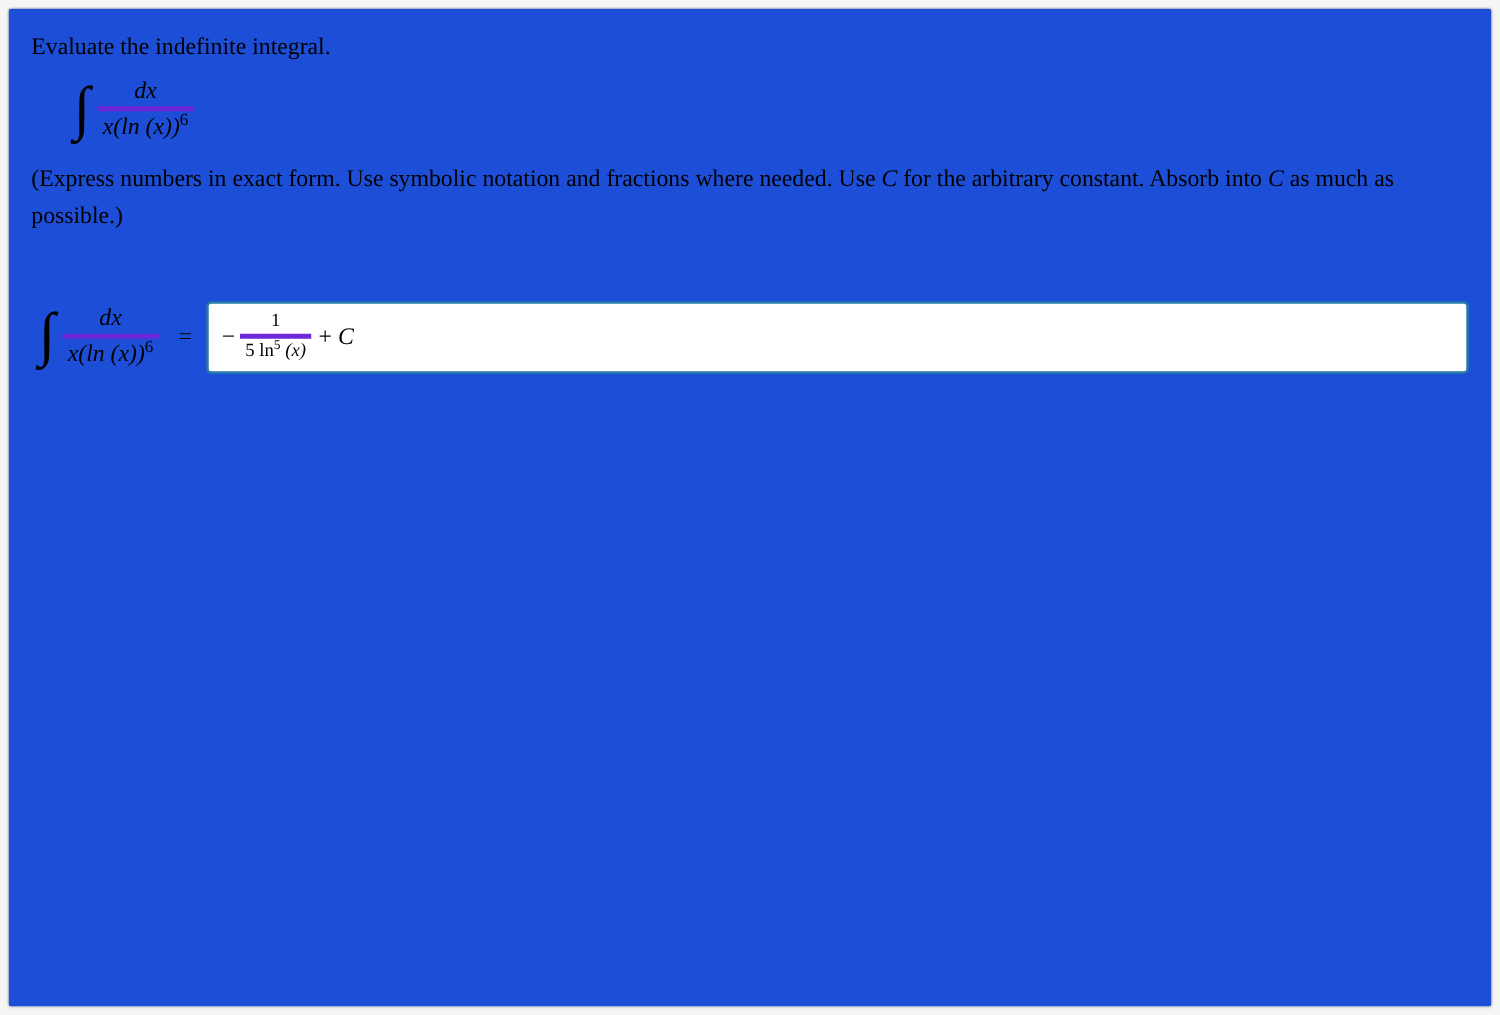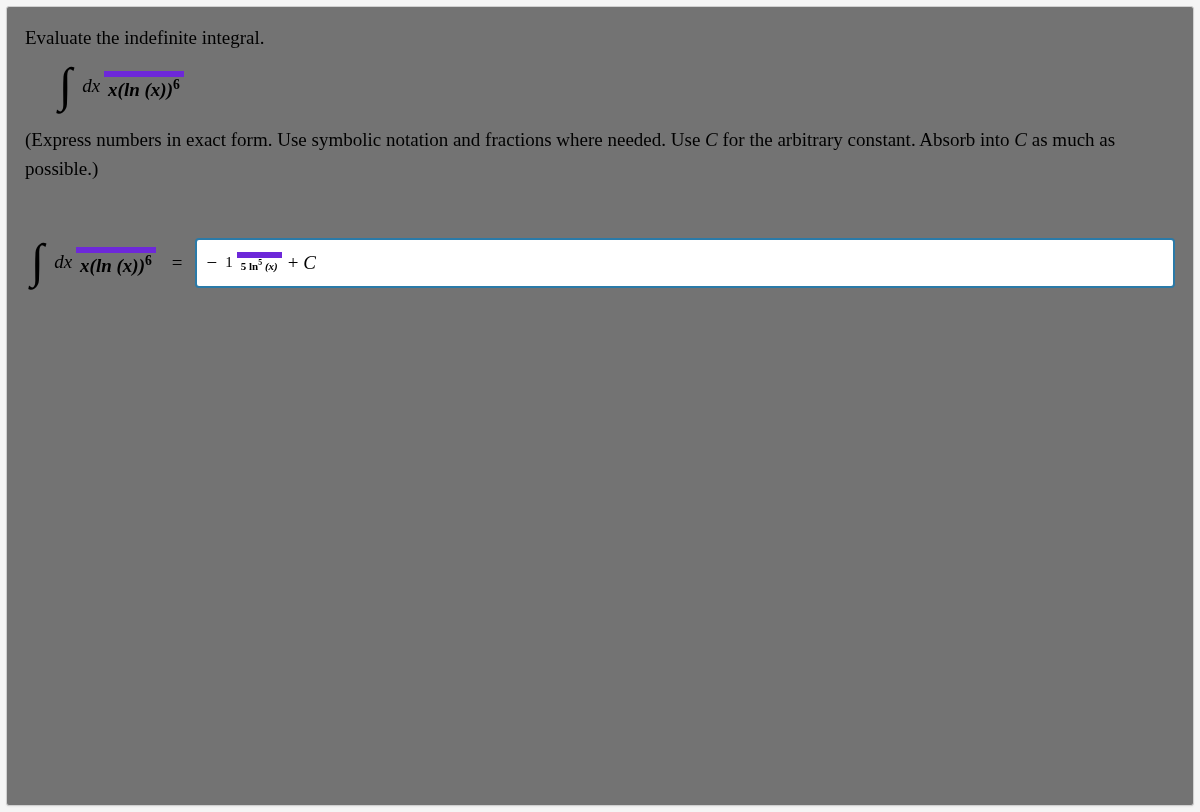--- a/index.html
+++ b/index.html
@@ -7,21 +7,21 @@
     margin: 0;
     padding: 6px;
     background: #f5f5f5;
     font-family: "Times New Roman", Times, serif;
     font-size: 19px;
     color: #000;
   }
   .card {
     width: 100%;
     height: 800px;
-    background: #737373;
+    background: #1d4ed8;
     border: 1px solid #d0d0d0;
     border-radius: 3px;
     box-shadow: 0 1px 2px rgba(0,0,0,0.05);
     padding: 20px 18px;
   }
   .prompt {
     margin-bottom: 14px;
   }
   .integral-block {
     display: flex;
@@ -31,34 +31,33 @@
   }
   .int-sign {
     font-size: 48px;
     line-height: 1;
     font-family: "Times New Roman", serif;
     position: relative;
     top: -2px;
   }
   .frac {
     display: inline-flex;
-    flex-direction: row;
+    flex-direction: column;
     align-items: center;
     vertical-align: middle;
     font-style: italic;
   }
   .frac .num {
     padding: 0 4px 1px 4px;
     line-height: 1.1;
   }
   .frac .den {
-    border-top: 6px solid #6d28d9;
+    border-top: 4px solid #6d28d9;
     padding: 1px 4px 0 4px;
     line-height: 1.3;
-    font-weight: bold;
   }
   .sup {
     font-size: 0.72em;
     vertical-align: super;
     line-height: 0;
     font-style: normal;
   }
   .note {
     line-height: 1.55;
     margin-bottom: 54px;
@@ -89,21 +88,21 @@
     background: #fff;
     min-height: 50px;
   }
   .minus {
     margin-right: 4px;
   }
   .plusc {
     margin-left: 6px;
   }
   .small-frac .num { font-size: 15px; }
-  .small-frac .den { font-size: 11px; }
+  .small-frac .den { font-size: 15px; }
   .upright { font-style: normal; }
 </style>
 </head>
 <body>
 
 <div class="card">
 
   <div class="prompt">Evaluate the indefinite integral.</div>
 
   <div class="integral-block">

